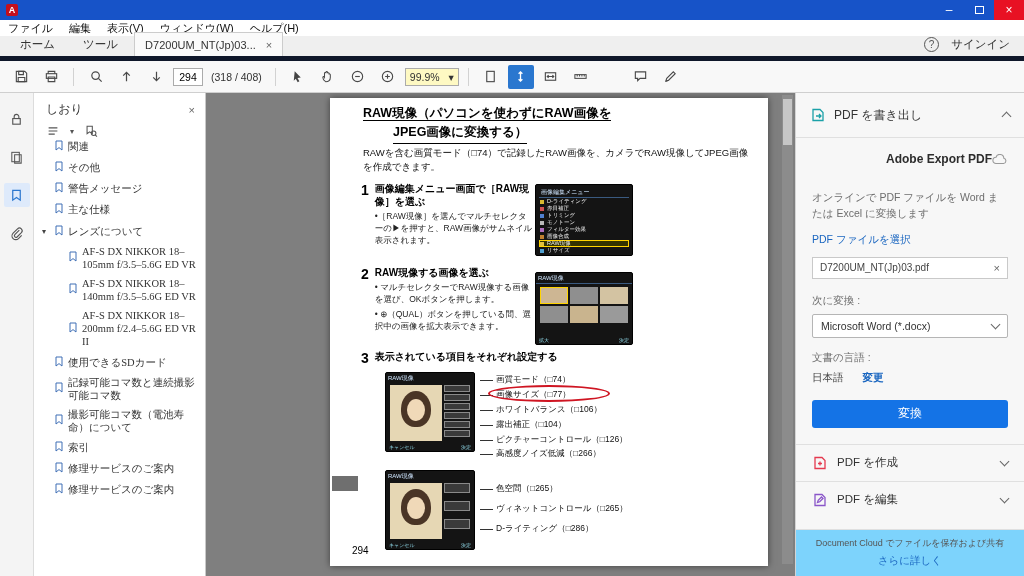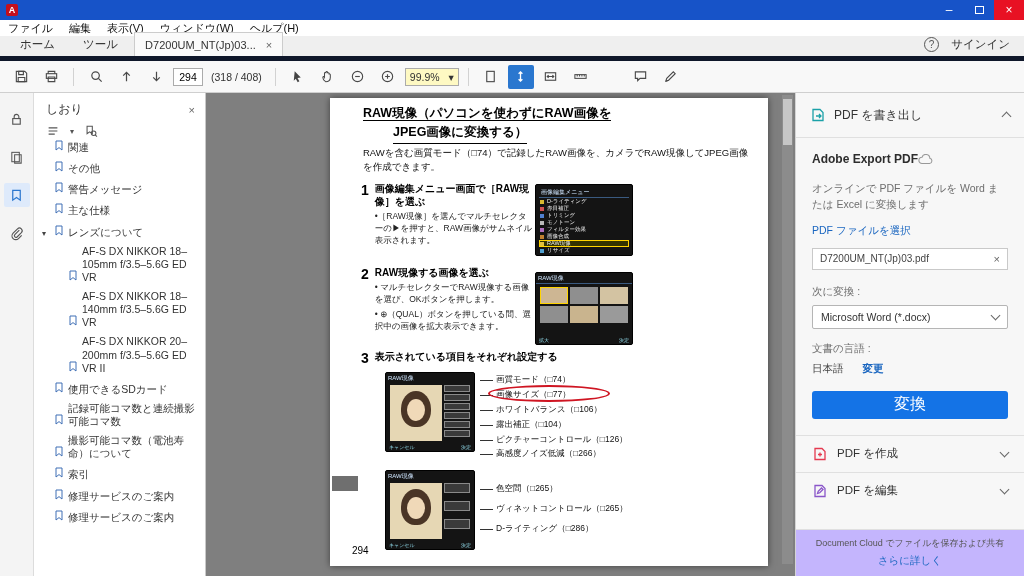--- a/index.html
+++ b/index.html
@@ -52,21 +52,21 @@
     display:flex; flex-direction:column; align-items:center; padding-top:14px; gap:14px; }
   .strip-btn { width:26px; height:24px; display:flex; align-items:center; justify-content:center; border-radius:2px; }
   .strip-btn.active { background:#deeafb; }
 
   
   .bm-panel { width:172px; background:#ffffff; border-right:1px solid #c9c9c9; position:relative; overflow:hidden; }
   .bm-header { display:flex; align-items:center; justify-content:space-between; padding:8px 10px 4px 12px;
     font-size:12px; color:#333; }
   .bm-tools { display:flex; align-items:center; gap:10px; padding:2px 12px 6px 12px; }
   .bm-list { font-size:10.5px; color:#333; line-height:1.25; }
-  .bm-item { display:flex; align-items:flex-end; padding:3px 4px 3px 0; }
+  .bm-item { display:flex; align-items:center; padding:3px 4px 3px 0;font-family:Liberation Serif, serif; }
   .bm-item.lv1 { padding-left:20px; }
   .bm-item.lv2 { padding-left:34px; }
   .bm-item.has-caret { padding-left:8px; }
   .bm-item.clipped { margin-top:-8px; }
   .bm-caret { width:12px; font-size:8px; color:#444; flex-shrink:0; padding-top:1px; }
   .bm-ico { flex-shrink:0; margin-right:4px; padding-top:1px; }
   .bm-label { flex:1; }
 
   
   .docarea { flex:1; background:#7f7f7f; position:relative; overflow:hidden; }
@@ -122,37 +122,37 @@
   .lbl::before { content:""; width:13px; height:1px; background:#333; margin-right:3px; }
   .oval { position:absolute; left:158px; top:287px; width:122px; height:17px; border:2.5px solid #cf1522; border-radius:50%; }
   .pg-num { position:absolute; left:22px; top:447px; font-size:10px; color:#000; }
 
   
   .rp { width:229px; background:#f7f7f7; border-left:1px solid #d4d4d4; position:relative; font-size:11px; }
   .rp-header { height:45px; display:flex; align-items:center; gap:8px; padding:0 14px;
     border-bottom:1px solid #e0e0e0; font-size:12px; color:#333; }
   .rp-body { padding:14px 16px 0 16px; }
   .rp-service { font-size:12px; font-weight:bold; color:#2d2d2d; }
-  .rp-row-title { display:flex; align-items:center; justify-content:flex-start; margin-bottom:14px; }
+  .rp-row-title { display:flex; align-items:center; justify-content:flex-end; margin-bottom:23px; }
   .rp-desc { font-size:10.5px; color:#6e6e6e; line-height:1.55; margin-bottom:11px; }
   .rp-link { font-size:10.5px; color:#1a66c0; margin-bottom:10px; }
   .rp-link.inline { display:inline; margin:16px;font-weight:bold; }
   .rp-filechip { height:22px; background:#fff; border:1px solid #c9c9c9; display:flex; align-items:center;
     justify-content:space-between; padding:0 7px; font-size:10px; color:#444; margin-bottom:15px; }
   .rp-sub { font-size:10.5px; color:#6e6e6e; margin-bottom:6px; }
   .rp-select { height:24px; background:#fff; border:1px solid #b5b5b5; border-radius:2px; display:flex;
     align-items:center; justify-content:space-between; padding:0 8px; font-size:10.5px; color:#333; margin-bottom:13px; }
   .rp-langline { font-size:10.5px; color:#444; margin-bottom:15px; }
   .rp-convert { display:block; width:100%; height:28px; background:#1473e6; color:#fff; border:none;
-    border-radius:3px; font-size:16px; font-family:"Liberation Sans",sans-serif; margin-bottom:16px; }
+    border-radius:3px; font-size:12px; font-family:"Liberation Sans",sans-serif; margin-bottom:16px; }
   .rp-tool { display:flex; align-items:center; gap:9px; height:37px; padding:0 16px;
     border-top:1px solid #e0e0e0; font-size:11.5px; color:#333; }
   .rp-tool:last-of-type { border-bottom:1px solid #e0e0e0; }
   .rp-bottom { position:absolute; bottom:0; left:0; right:0; border-top:1px solid #e0e0e0;
-    padding:7px 10px 8px 10px; text-align:center; background:#c4b5fd; }
+    padding:7px 10px 8px 10px; text-align:center; background:#7dd3fc; }
   .rp-cloudnote { font-size:9px; color:#555; margin-bottom:4px; white-space:nowrap; }
   .rp-learn { font-size:10.5px; color:#1a66c0; }
   .chev { width:7px; height:7px; border-right:1.6px solid #666; border-bottom:1.6px solid #666; display:inline-block; flex-shrink:0; }
   .chev.down { transform:rotate(45deg); margin-top:-3px; }
   .chev.up { transform:rotate(-135deg); margin-top:3px; }
   .mla { margin-left:auto; }
   .icn svg { display:block; }
 </style>
 </head>
 <body>
@@ -415,21 +415,21 @@
         <div class="bm-item lv2">
             <span class="bm-ico"><svg width="10" height="11" viewBox="0 0 10 11">
                 <path d="M2 1h6v9L5 7.6 2 10z" fill="#fff" stroke="#3f6fb5"></path>
               </svg></span>
             <span class="bm-label">AF-S DX NIKKOR 18–140mm f/3.5–5.6G ED VR</span>
           </div>
         <div class="bm-item lv2">
             <span class="bm-ico"><svg width="10" height="11" viewBox="0 0 10 11">
                 <path d="M2 1h6v9L5 7.6 2 10z" fill="#fff" stroke="#3f6fb5"></path>
               </svg></span>
-            <span class="bm-label">AF-S DX NIKKOR 20–200mm f/3.5–5.6G ED VR II</span>
+            <span class="bm-label">AF-S DX NIKKOR 18–200mm f/2.4–5.6G ED VR II</span>
           </div>
         <div class="bm-item lv1">
             <span class="bm-ico"><svg width="10" height="11" viewBox="0 0 10 11">
                 <path d="M2 1h6v9L5 7.6 2 10z" fill="#fff" stroke="#3f6fb5"></path>
               </svg></span>
             <span class="bm-label">使用できるSDカード</span>
           </div>
         <div class="bm-item lv1">
             <span class="bm-ico"><svg width="10" height="11" viewBox="0 0 10 11">
                 <path d="M2 1h6v9L5 7.6 2 10z" fill="#fff" stroke="#3f6fb5"></path>

